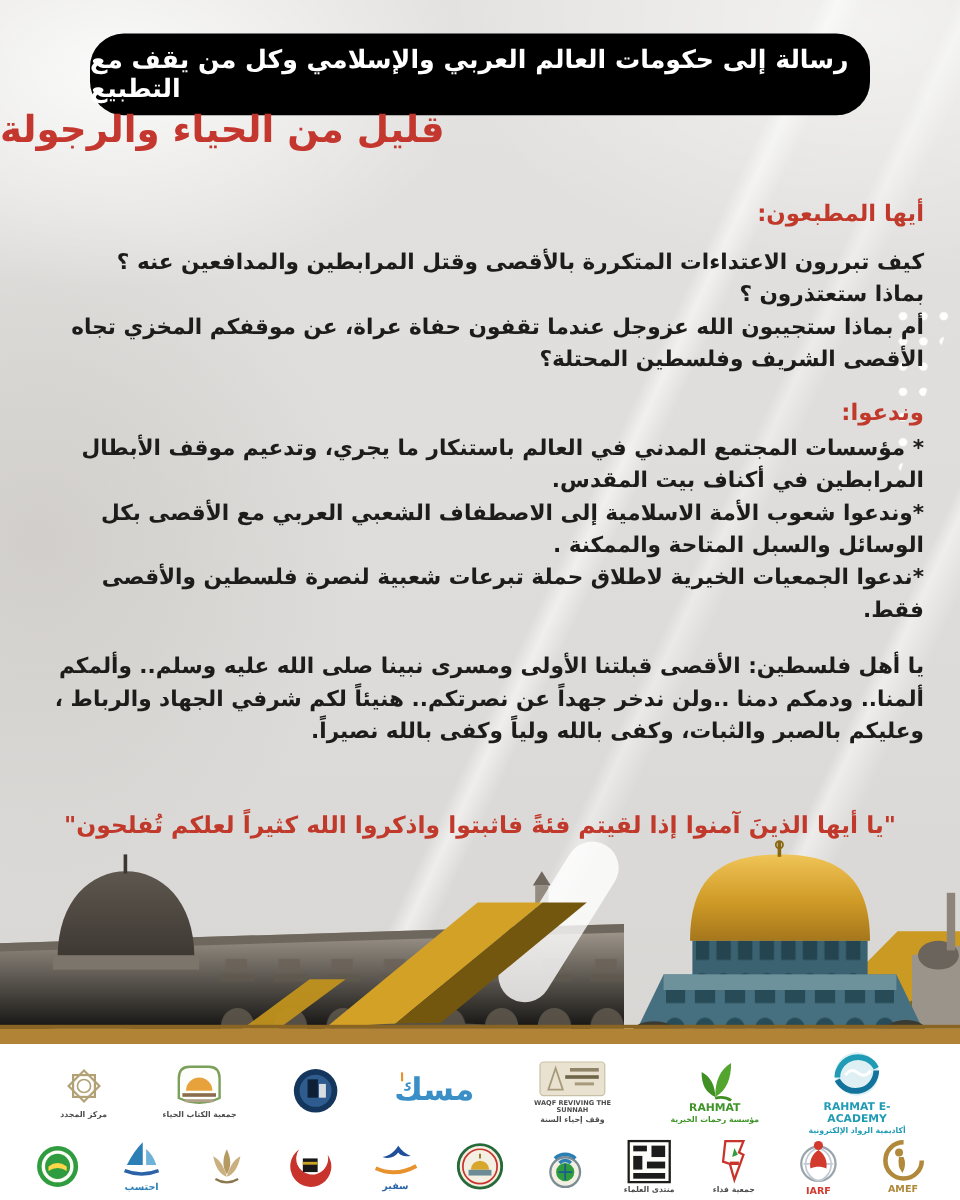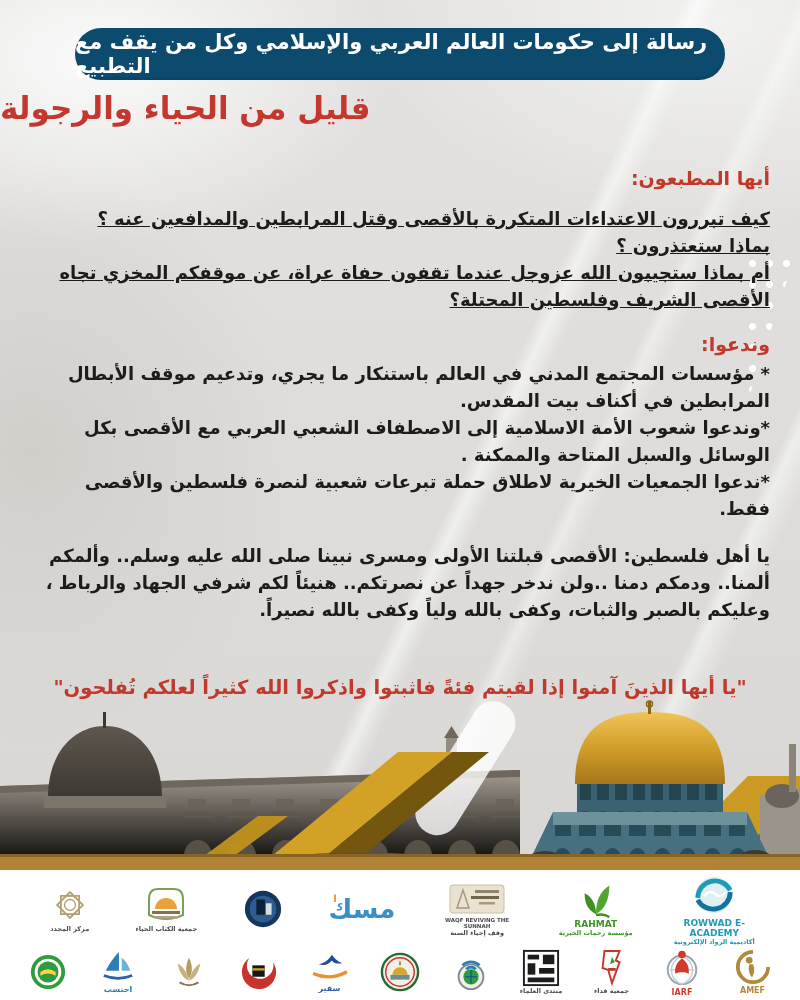--- a/index.html
+++ b/index.html
@@ -22,41 +22,41 @@
       linear-gradient(180deg,#e3e2e0 0%,#dcdbd9 60%,#d6d5d2 100%);
   }
   .dots-right{
     position:absolute;top:253px;right:4px;width:52px;height:150px;pointer-events:none;
     background-image:radial-gradient(circle,#ffffff 3.2px,rgba(255,255,255,0) 3.8px);
     background-size:17px 21px;
     clip-path:polygon(0 0,100% 0,6% 100%,0 100%);
     opacity:.95;
   }
   .banner{
-    position:absolute;top:28px;left:75px;right:75px;height:52px;
-    background:#0c4a6e;border-radius:28px;
+    position:absolute;top:28px;left:75px;right:75px;height:68px;
+    background:#000000;border-radius:28px;
     display:flex;align-items:center;justify-content:center;
     box-shadow:inset 0 -3px 0 rgba(0,0,0,.08);
   }
   .banner span{color:#ffffff;font-size:21px;font-weight:bold;letter-spacing:0;}
   .page-title{
     position:absolute;top:90px;left:0;right:0;text-align:left;
     color:#c4372f;font-size:31px;font-weight:bold;
   }
   .letter{
     position:absolute;top:164px;right:30px;left:30px;
     direction:rtl;text-align:right;color:#1d1c1b;
     font-weight:bold;font-size:18px;line-height:1.5;
   }
   .preline{white-space:pre-line;}
   .red-sub{color:#c0392b;font-size:19px;}
   .blk{margin:0;}
   .m-intro{margin-bottom:21px;}
   .m-sub1{margin-bottom:12px;}
-  .m-questions{margin-bottom:17px;text-decoration:underline;}
+  .m-questions{margin-bottom:17px;}
   .m-sub2{margin-bottom:2px;}
   .m-calls{margin-bottom:20px;}
   .m-mosques{margin-bottom:22px;}
   .quote{
     position:absolute;top:676px;left:0;right:0;text-align:center;
     direction:rtl;color:#c0392b;font-size:19.5px;font-weight:bold;
   }
   .scene{position:absolute;top:700px;left:0;width:800px;height:170px;}
   .logos{
     position:absolute;top:870px;left:0;right:0;bottom:0;background:#ffffff;
@@ -256,21 +256,21 @@
 
       <figure class="logo">
         <span class="mark">
           <svg width="44" height="44" viewBox="0 0 46 46">
               <path d="M23,4 a19,19 0 1 0 0.1,0 z" fill="#1f9bb5" opacity=".15"></path>
               <path d="M6,26 a18,18 0 0 1 34,-8" stroke="#1f9bb5" stroke-width="5" fill="none"></path>
               <path d="M40,20 a18,18 0 0 1 -34,8" stroke="#12739c" stroke-width="5" fill="none"></path>
               <path d="M13,24 q5,-7 11,-2 q6,5 11,-2" stroke="#ffffff" stroke-width="2.5" fill="none"></path>
             </svg>
         </span>
-        <figcaption class="cap lat cap-rowwad" style="font-size:9px">ROWWAD E-ACADEMY</figcaption>
+        <figcaption class="cap lat cap-rowwad" style="font-size:9px">RAHMAT E-ACADEMY</figcaption>
         <figcaption class="cap cap-rowwad">أكاديمية الرواد الإلكترونية</figcaption>
       </figure>
     </div>
 
     <div class="logo-row">
 
       <figure class="logo">
         <span class="mark">
           <svg width="38" height="38" viewBox="0 0 40 40">
               <circle cx="20" cy="20" r="18" fill="#2e9c3f"></circle>

